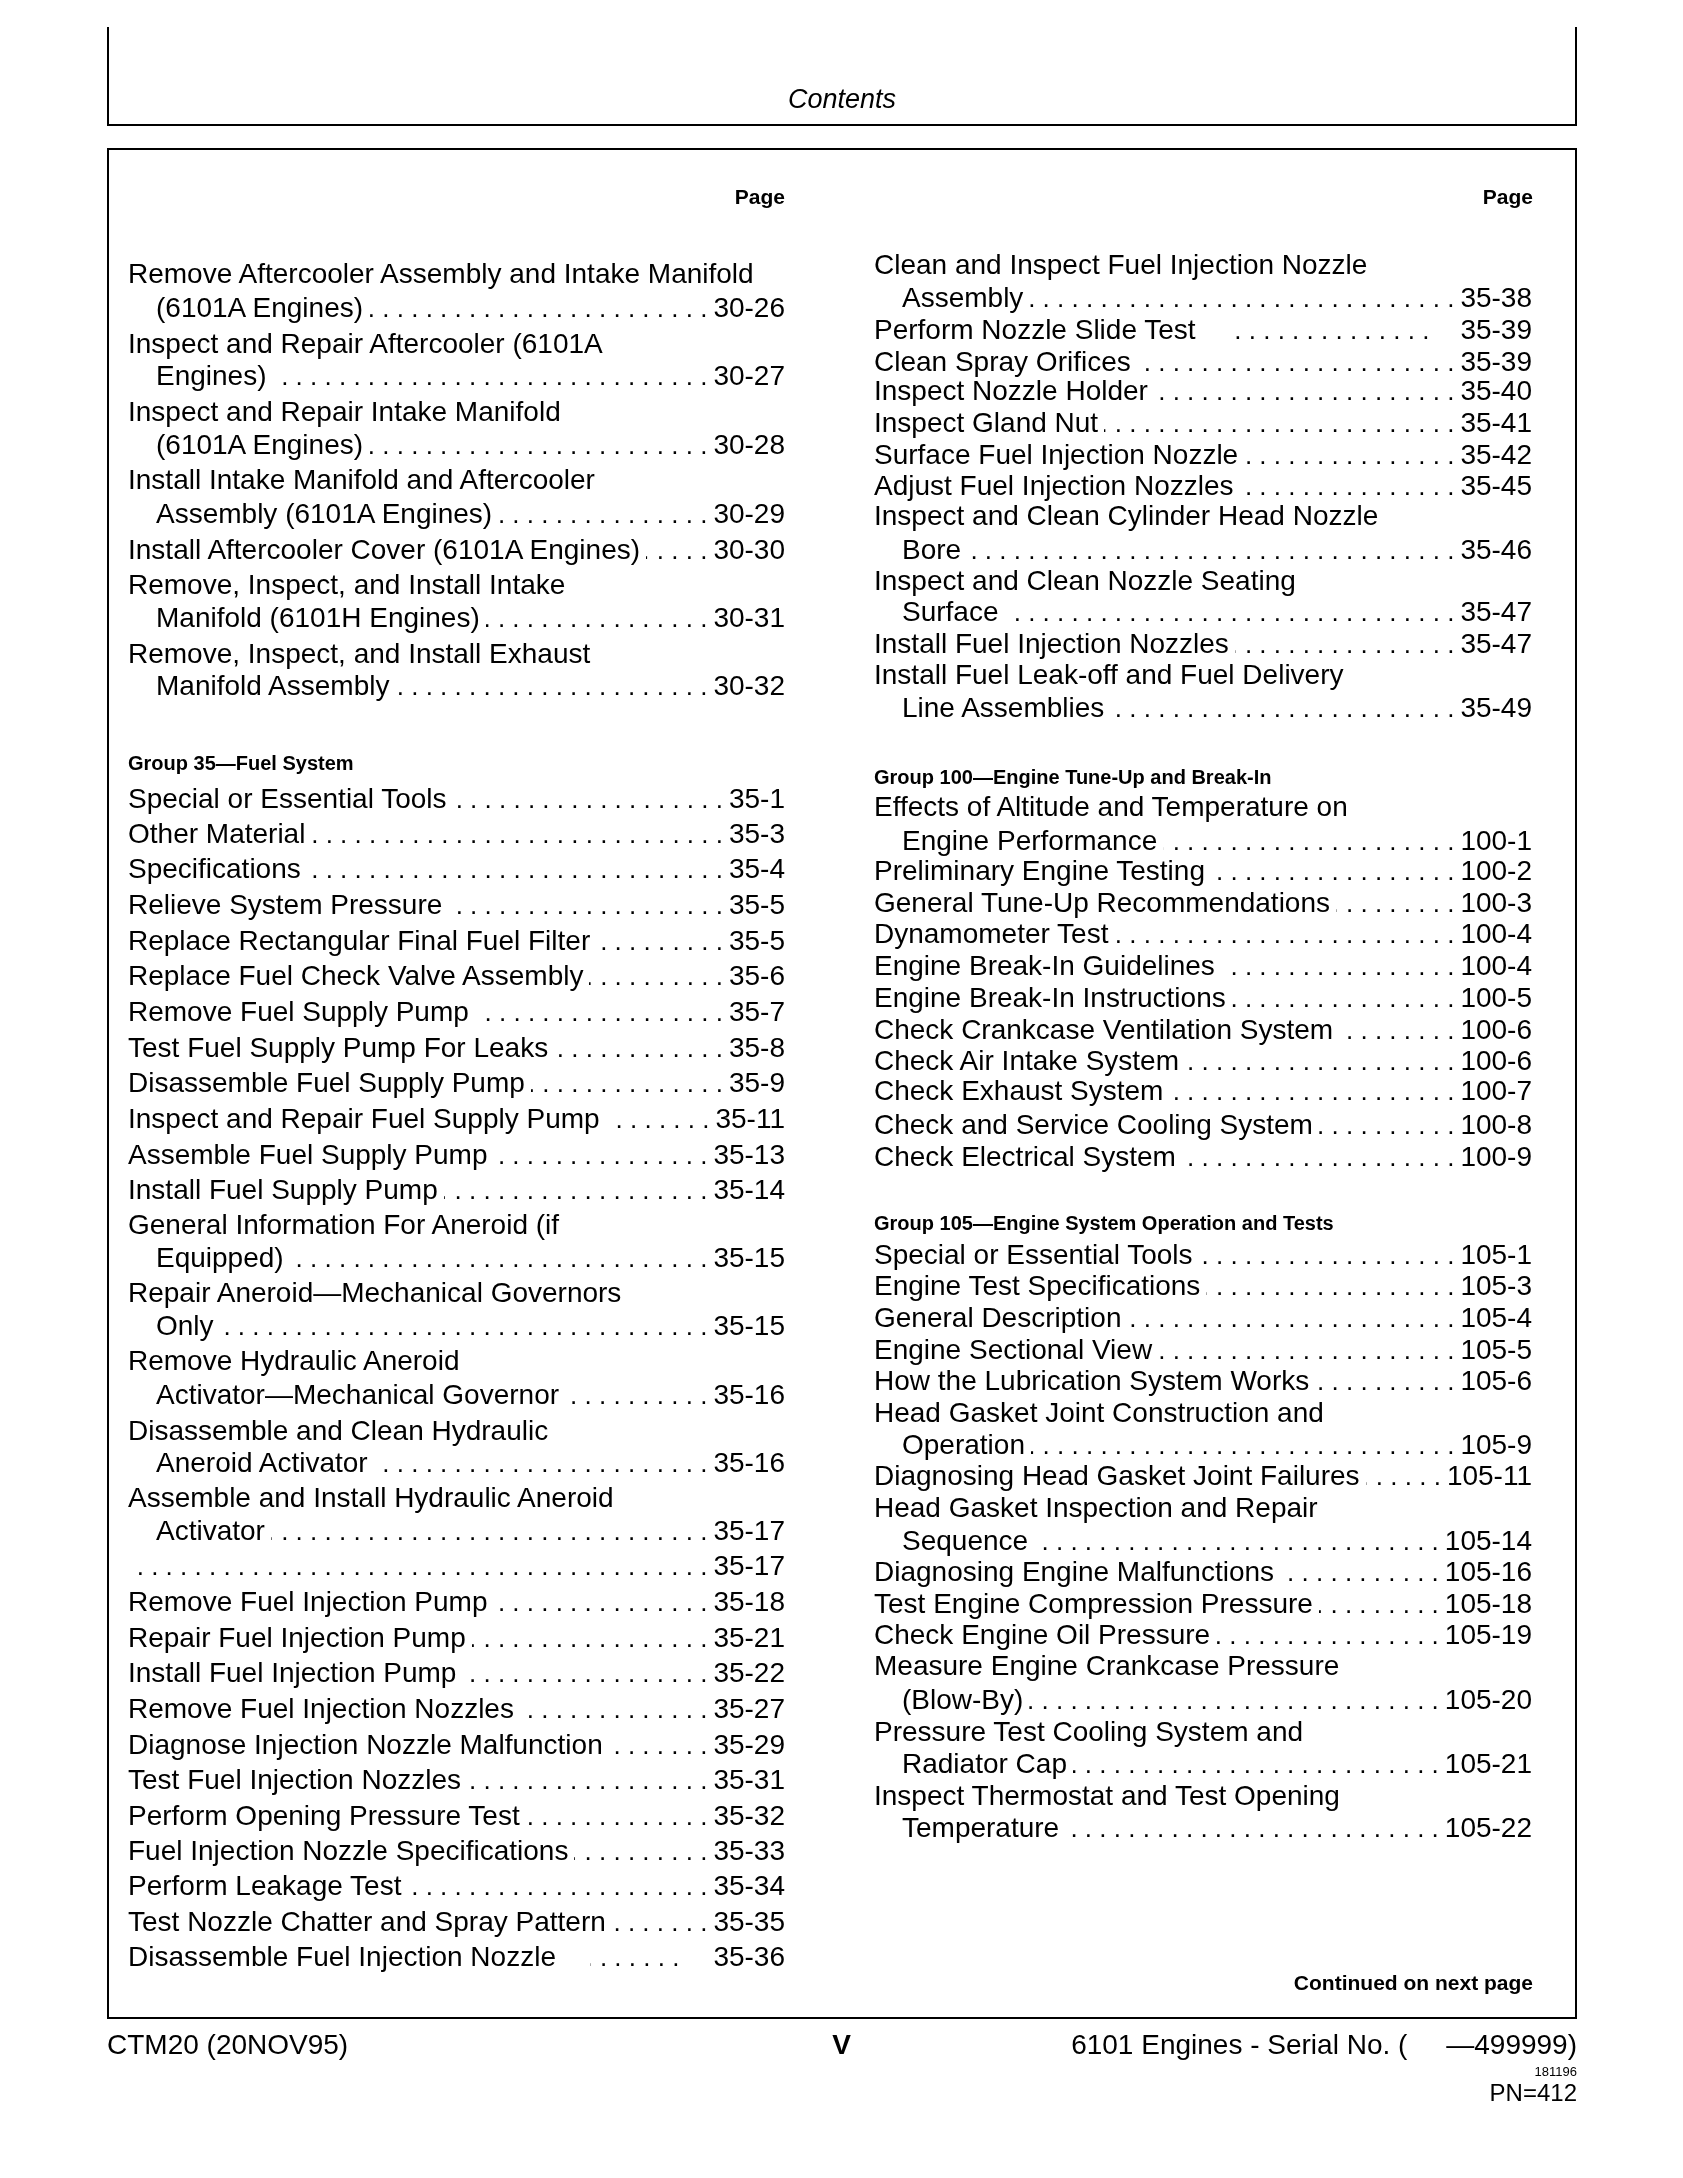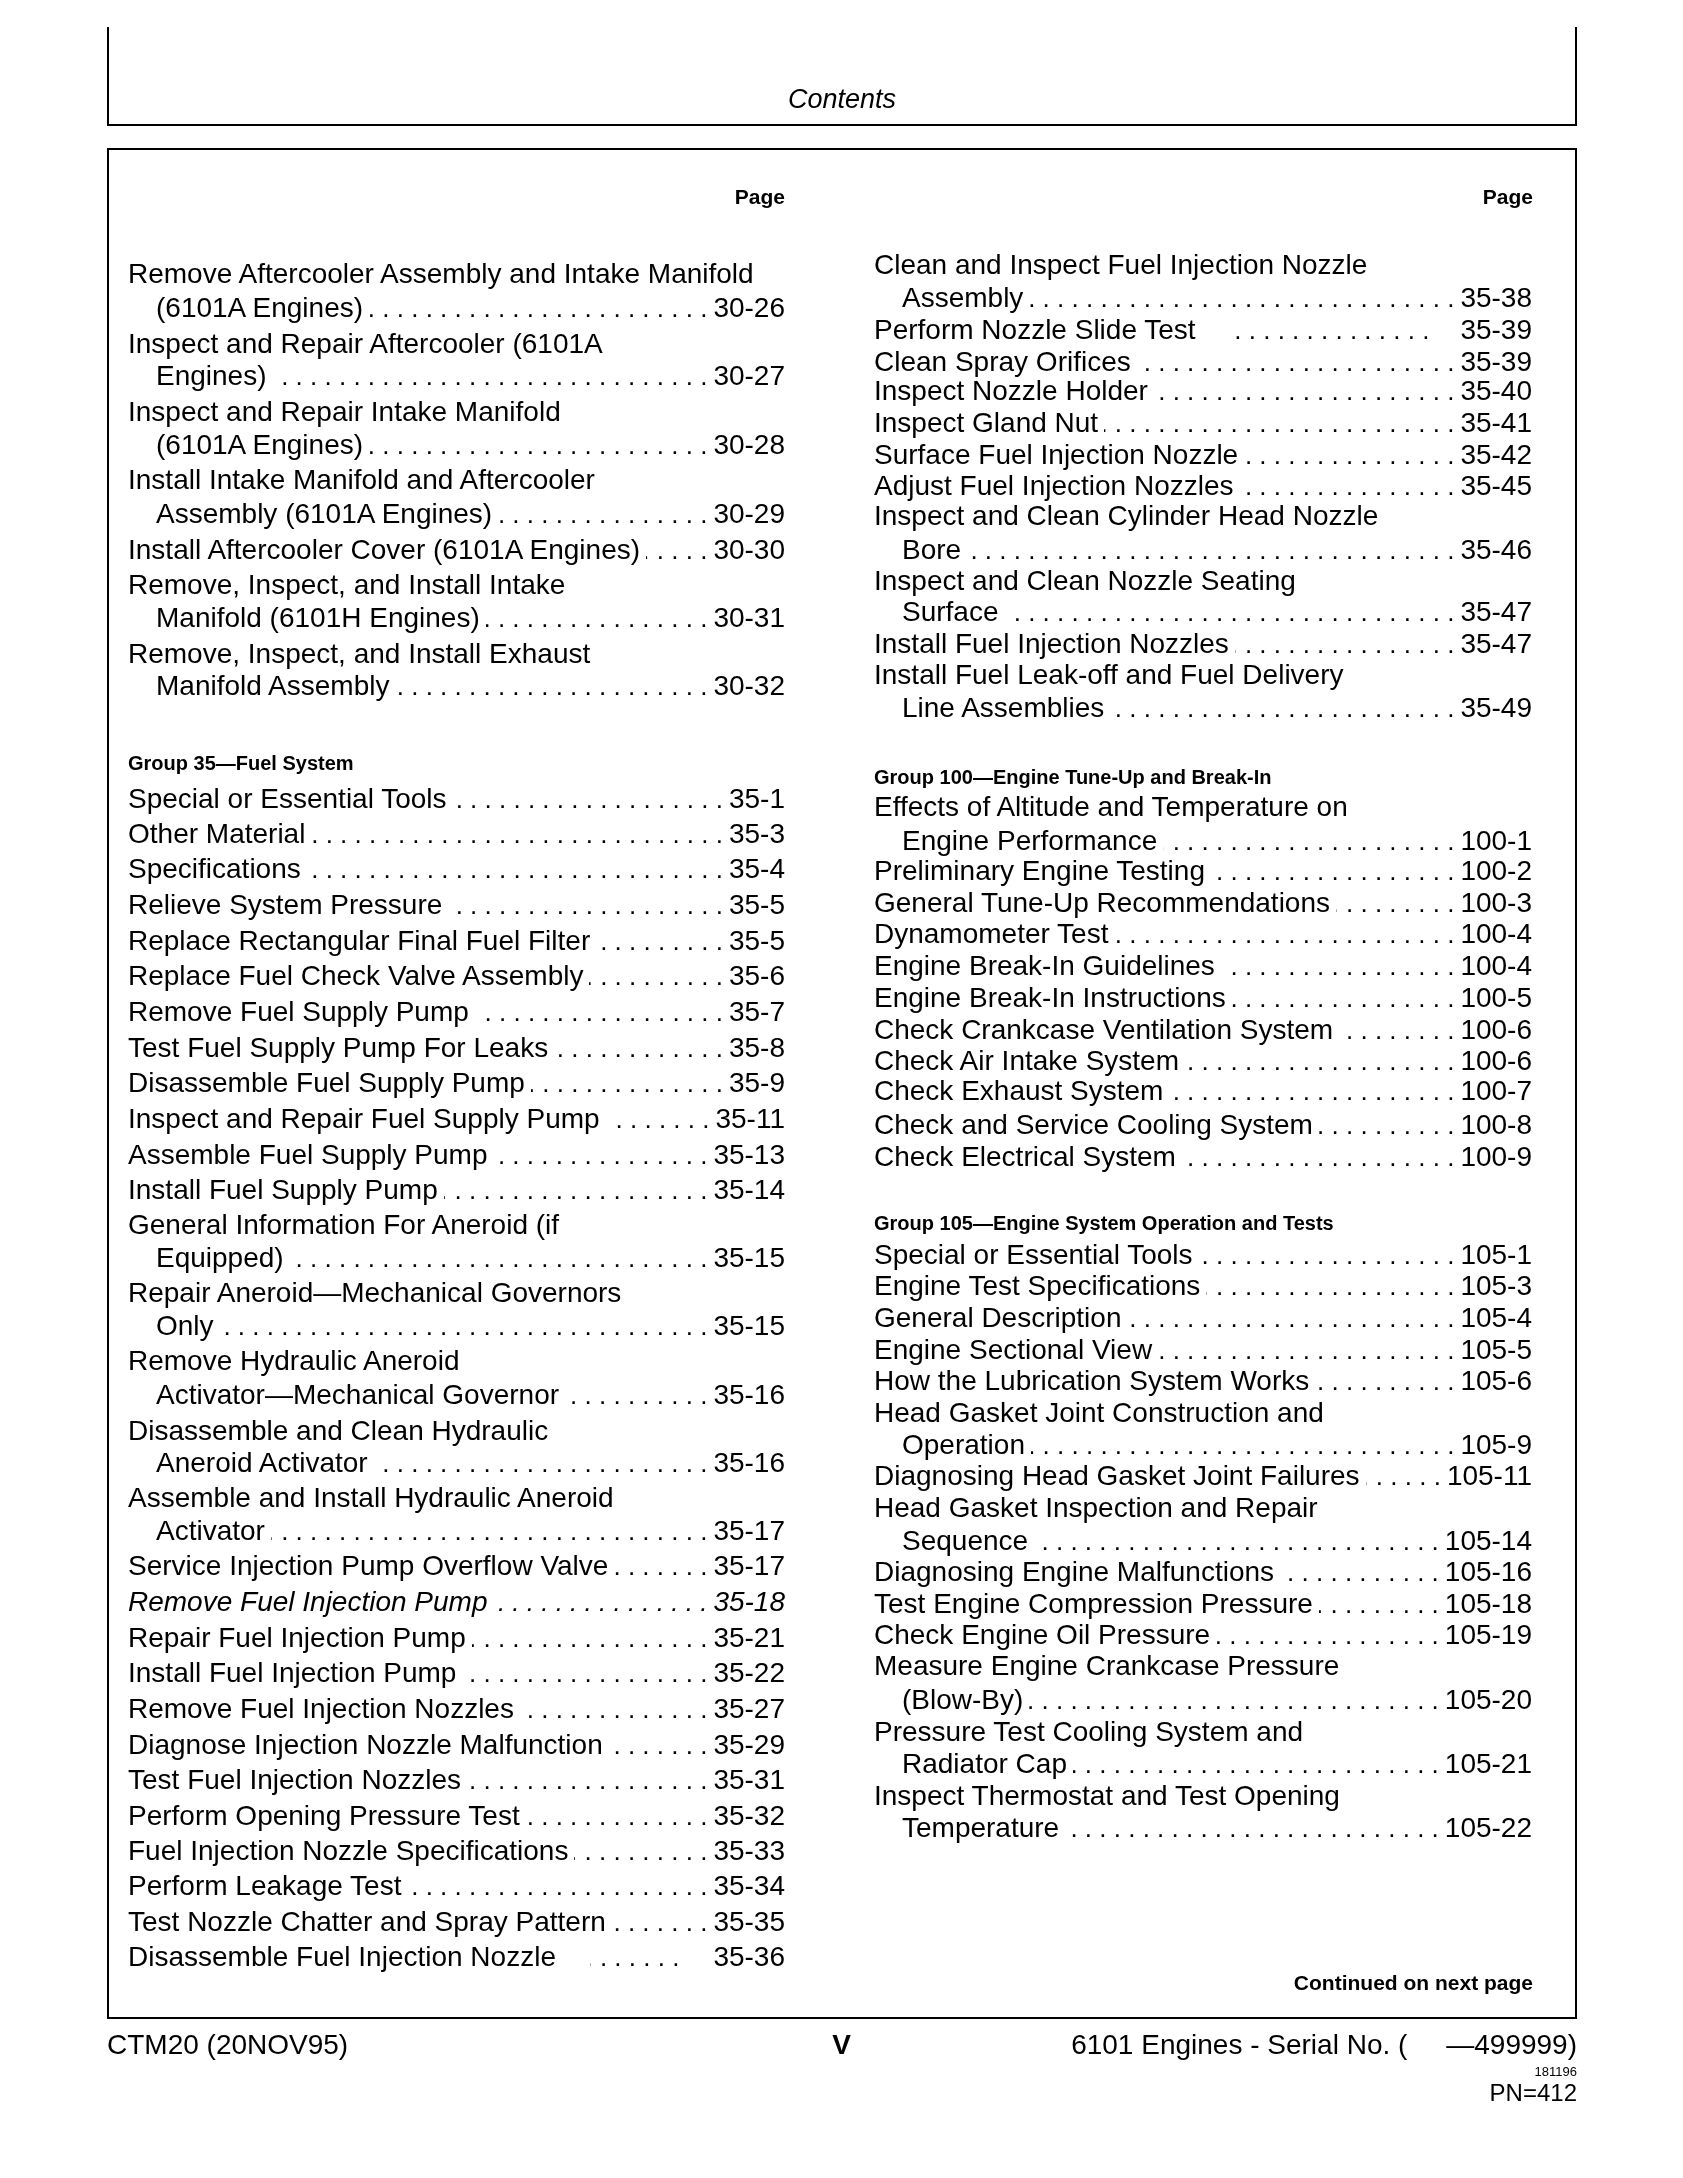--- a/index.html
+++ b/index.html
@@ -188,25 +188,24 @@
     </div>
     <div class="line col-l" style="top: 1481px;">
       <span class="t">Assemble and Install Hydraulic Aneroid</span>
     </div>
     <div class="line col-l indent" style="top: 1514px;">
       <span class="t">Activator</span>
       <span class="dots"></span>
       <span class="pg">35-17</span>
     </div>
     <div class="line col-l" style="top: 1549px;">
-      <span class="t">Service Injection Pump Overflow Valve</span>
       <span class="dots"></span>
       <span class="pg">35-17</span>
     </div>
-    <div class="line col-l" style="top: 1585px; font-style: italic;">
+    <div class="line col-l" style="top: 1585px;">
       <span class="t">Remove Fuel Injection Pump</span>
       <span class="dots"></span>
       <span class="pg">35-18</span>
     </div>
     <div class="line col-l" style="top: 1621px;">
       <span class="t">Repair Fuel Injection Pump</span>
       <span class="dots"></span>
       <span class="pg">35-21</span>
     </div>
     <div class="line col-l" style="top: 1656px;">

